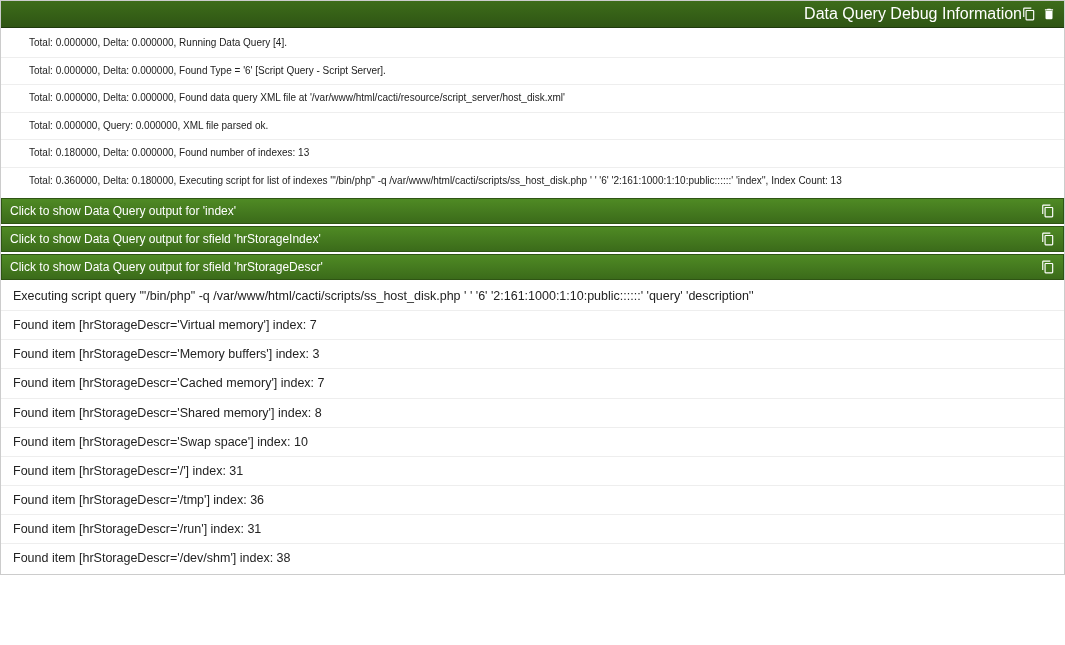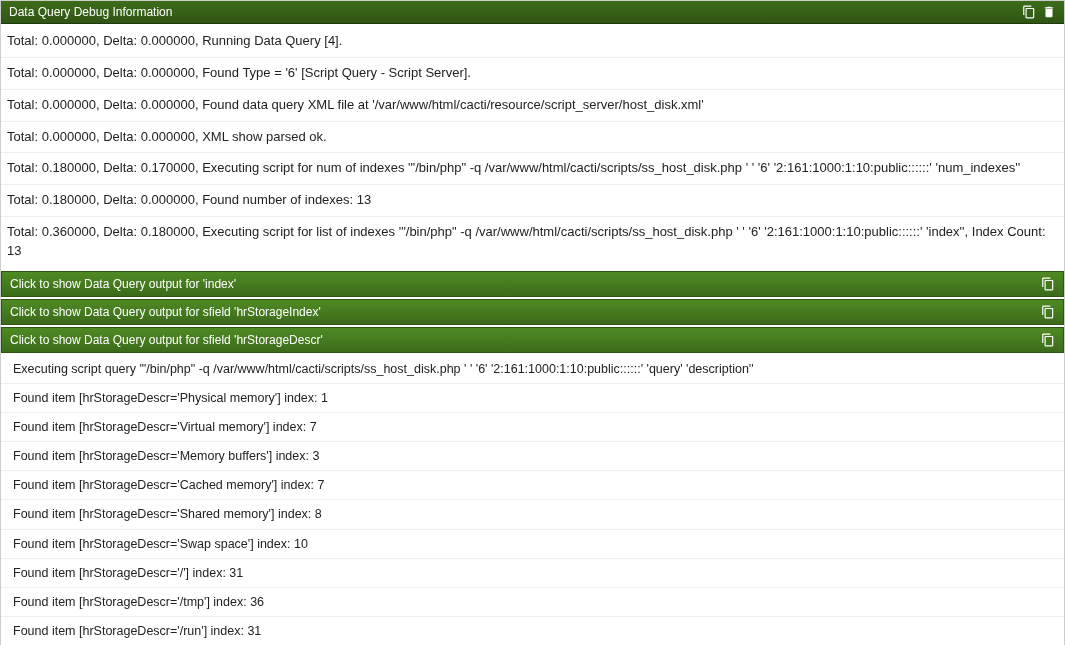--- a/index.html
+++ b/index.html
@@ -11,41 +11,42 @@
     color: #333;
     background: #fff;
     width: 1065px;
   }
   .panel {
     border: 1px solid #ccc;
   }
   .header-bar {
     background: linear-gradient(#3d6c1a, #2f5514);
     color: #fff;
-    font-size: 12px;
+    font-size: 16px;
     padding: 4px 8px;
     display: flex;
     align-items: center;
     justify-content: space-between;
     border-bottom: 1px solid #1f3a0d;
+    text-align: right;
   }
   .header-bar .title { flex: 1; }
   .header-bar .icons { display: flex; gap: 6px; }
   .icon {
     width: 14px; height: 14px;
     display: inline-flex; align-items: center; justify-content: center;
     cursor: pointer;
   }
   .icon svg { width: 14px; height: 14px; fill: #fff; }
   .log-block {
     padding: 2px 0;
   }
   .log-line {
-    padding: 6px 6px;
-    font-size: 13px;
+    padding: 6px 28px;
+    font-size: 10px;
     line-height: 1.45;
     color: #222;
     border-top: 1px solid #eee;
   }
   .log-line:first-child { border-top: none; }
   .collapser {
     background: linear-gradient(#4f8a24, #3b6b1a);
     color: #fff;
     font-size: 12px;
     padding: 5px 8px;
@@ -86,22 +87,21 @@
             <path d="M6 19a2 2 0 0 0 2 2h8a2 2 0 0 0 2-2V7H6v12zM19 4h-3.5l-1-1h-5l-1 1H5v2h14V4z"></path>
           </svg>
       </span>
     </span>
   </div>
 
   <div class="log-block" id="log-block">
       <div class="log-line">Total: 0.000000, Delta: 0.000000, Running Data Query [4].</div>
       <div class="log-line">Total: 0.000000, Delta: 0.000000, Found Type = '6' [Script Query - Script Server].</div>
       <div class="log-line">Total: 0.000000, Delta: 0.000000, Found data query XML file at '/var/www/html/cacti/resource/script_server/host_disk.xml'</div>
-      <div class="log-line">Total: 0.000000, Delta: 0.000000, XML show parsed ok.</div>
-      <div class="log-line">Total: 0.180000, Delta: 0.170000, Executing script for num of indexes '"/bin/php" -q /var/www/html/cacti/scripts/ss_host_disk.php '                    ' '6' '2:161:1000:1:10:public::::::' 'num_indexes''</div>
+      <div class="log-line">Total: 0.000000, Query: 0.000000, XML file parsed ok.</div>
       <div class="log-line">Total: 0.180000, Delta: 0.000000, Found number of indexes: 13</div>
       <div class="log-line">Total: 0.360000, Delta: 0.180000, Executing script for list of indexes '"/bin/php" -q /var/www/html/cacti/scripts/ss_host_disk.php '                    ' '6' '2:161:1000:1:10:public::::::' 'index'', Index Count: 13</div>
     </div>
 
   <div id="collapsers">
       <div class="collapser">
         <span class="title">Click to show Data Query output for 'index'</span>
         <span class="icon">
           <svg viewBox="0 0 24 24">
             <path d="M16 1H4a2 2 0 0 0-2 2v14h2V3h12V1zm3 4H8a2 2 0 0 0-2 2v14a2 2 0 0 0 2 2h11a2 2 0 0 0 2-2V7a2 2 0 0 0-2-2zm0 16H8V7h11v14z"></path>
@@ -121,21 +121,20 @@
         <span class="icon">
           <svg viewBox="0 0 24 24">
             <path d="M16 1H4a2 2 0 0 0-2 2v14h2V3h12V1zm3 4H8a2 2 0 0 0-2 2v14a2 2 0 0 0 2 2h11a2 2 0 0 0 2-2V7a2 2 0 0 0-2-2zm0 16H8V7h11v14z"></path>
           </svg>
         </span>
       </div>
     </div>
 
   <div class="sub-block" id="expanded-block">
       <div class="sub-line">Executing script query '"/bin/php" -q /var/www/html/cacti/scripts/ss_host_disk.php '                    ' '6' '2:161:1000:1:10:public::::::' 'query' 'description''</div>
-      <div class="sub-line">Found item [hrStorageDescr='Physical memory'] index: 1</div>
       <div class="sub-line">Found item [hrStorageDescr='Virtual memory'] index: 7</div>
       <div class="sub-line">Found item [hrStorageDescr='Memory buffers'] index: 3</div>
       <div class="sub-line">Found item [hrStorageDescr='Cached memory'] index: 7</div>
       <div class="sub-line">Found item [hrStorageDescr='Shared memory'] index: 8</div>
       <div class="sub-line">Found item [hrStorageDescr='Swap space'] index: 10</div>
       <div class="sub-line">Found item [hrStorageDescr='/'] index: 31</div>
       <div class="sub-line">Found item [hrStorageDescr='/tmp'] index: 36</div>
       <div class="sub-line">Found item [hrStorageDescr='/run'] index: 31</div>
       <div class="sub-line">Found item [hrStorageDescr='/dev/shm'] index: 38</div>
     </div>

